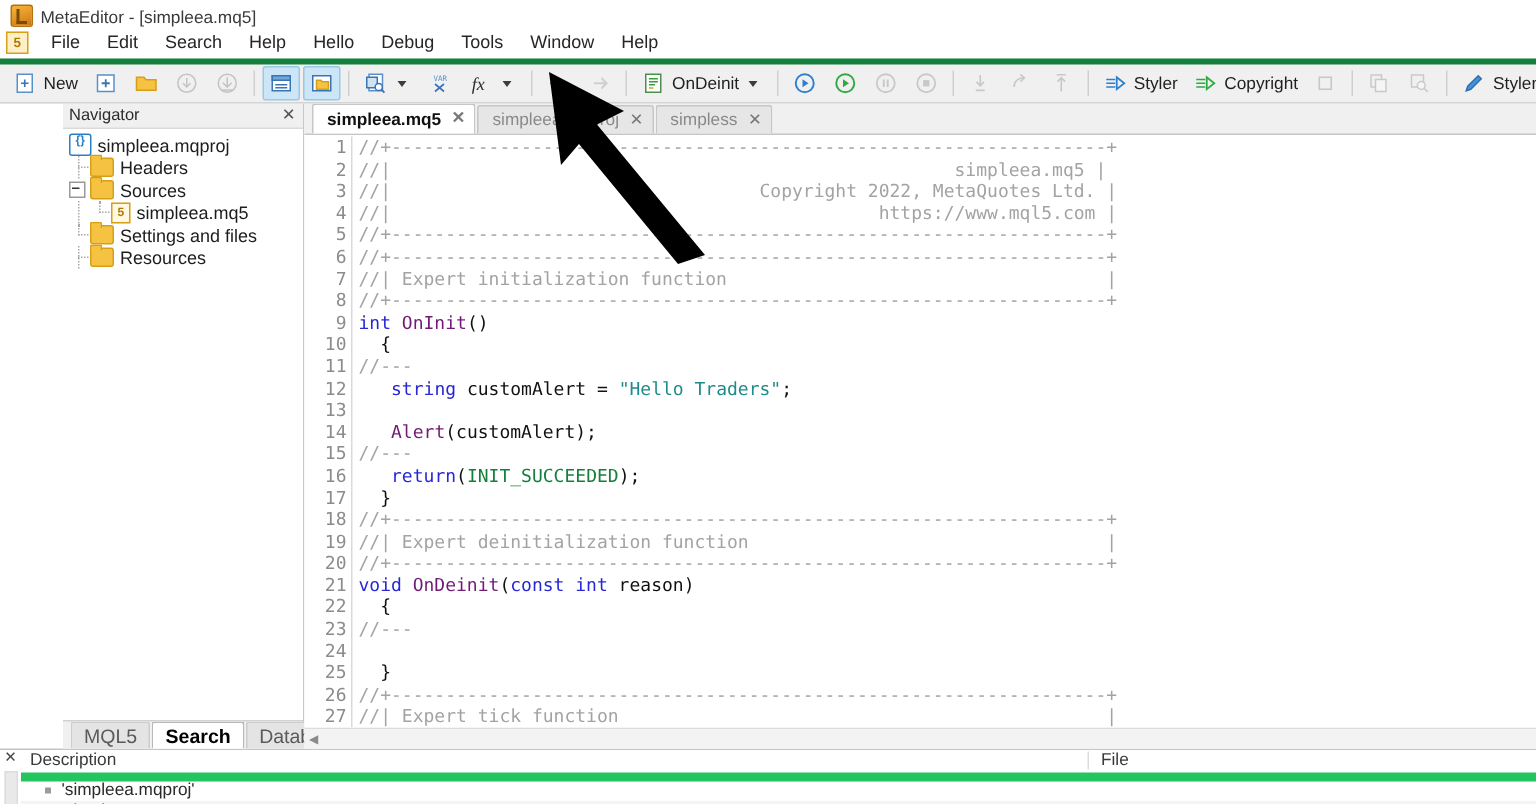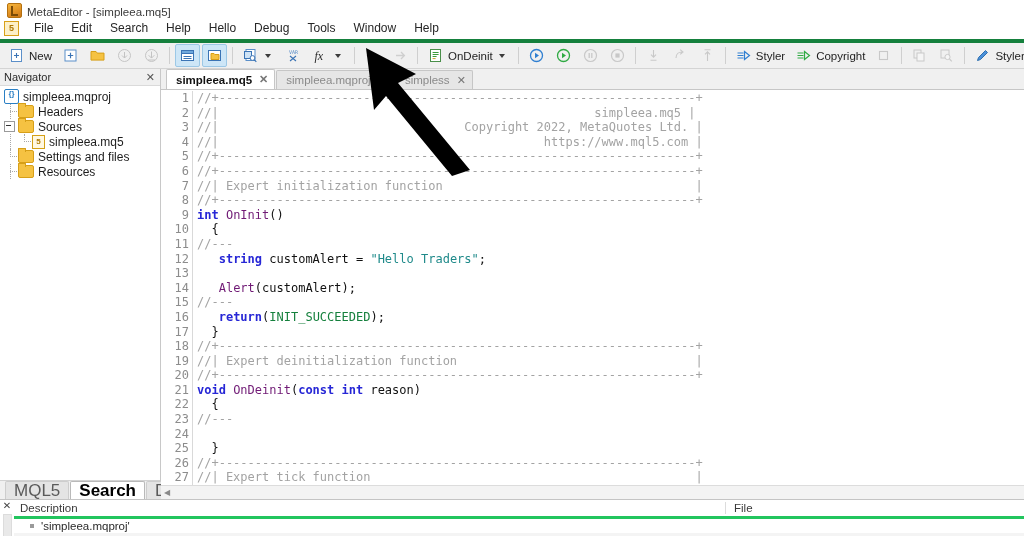--- a/index.html
+++ b/index.html
@@ -115,20 +115,21 @@
     margin: 0 4px 0 6px;
     flex: none;
   }
   .tb-spacer { flex: 1; }
 
   
   .main {
     display: flex;
     height: 430px;
     align-items: stretch;
+    padding-left: 42px;
   }
 
   
   .navigator {
     width: 160px;
     display: flex;
     flex-direction: column;
     background: #ffffff;
     border-right: 1px solid #c8c8c8;
     flex: none;
@@ -231,21 +232,21 @@
   .nav-tabs {
     height: 18px;
     display: flex;
     align-items: flex-end;
     background: #f0f0f0;
     border-top: 1px solid #d2d2d2;
     padding-left: 5px;
   }
   .nav-tab {
     padding: 2px 8px 2px;
-    font-size: 17px;
+    font-size: 13px;
     color: #5a5a5a;
     border: 1px solid #cdcdcd;
     border-bottom: none;
     background: #e4e4e4;
     margin-right: 1px;
     border-radius: 2px 2px 0 0;
     cursor: default;
     line-height: 13px;
   }
   .nav-tab.sel {
@@ -316,21 +317,21 @@
     width: 28px;
     text-align: right;
     padding-right: 3px;
     color: #8c8c8c;
     flex: none;
     border-right: 1px solid #d9d9d9;
     box-sizing: content-box;
   }
   .lc { padding-left: 4px; }
   .c-cmt { color:#a3a3a3; }
-  .c-kw  { color:#2727d6; font-weight:bold; }
+  .c-kw  { color:#2727d6; font-weight:normal; }
   .c-fn  { color:#701a75; }
   .c-str { color:#1f8a8a; }
   .c-const { color:#15803d; }
   .c-txt { color:#111; }
   .c-punct{ color:#111; }
 
   .hscroll {
     height: 13px;
     background: #f3f3f3;
     border-top: 1px solid #dcdcdc;
@@ -361,21 +362,21 @@
   .bp-closecol .x { font-size: 10px; color: #444; line-height: 1; cursor: default; }
   .bp-rail {
     width: 7px; height: 30px; margin-top: 3px;
     background: #e9e9e9; border:1px solid #dcdcdc;
   }
   .bp-body { flex: 1; display: flex; flex-direction: column; min-width:0; }
   .bp-head {
     height: 16px;
     display: flex;
     align-items: center;
-    border-bottom: 3px solid #22c55e;
+    border-bottom: 6px solid #22c55e;
     font-size: 11.5px;
     color: #3a3a3a;
   }
   .bp-col-desc { width: 705px; padding-left: 6px; flex:none; }
   .bp-col-file { padding-left: 8px; border-left: 1px solid #dcdcdc; flex:1; }
   .bp-row {
     height: 15px;
     display: flex;
     align-items: center;
     font-size: 11.5px;

